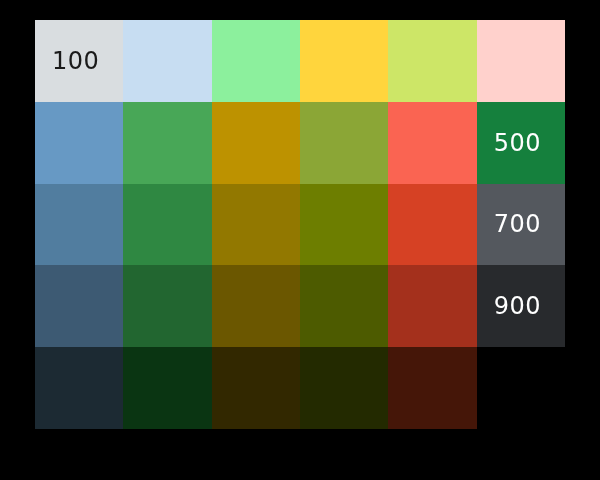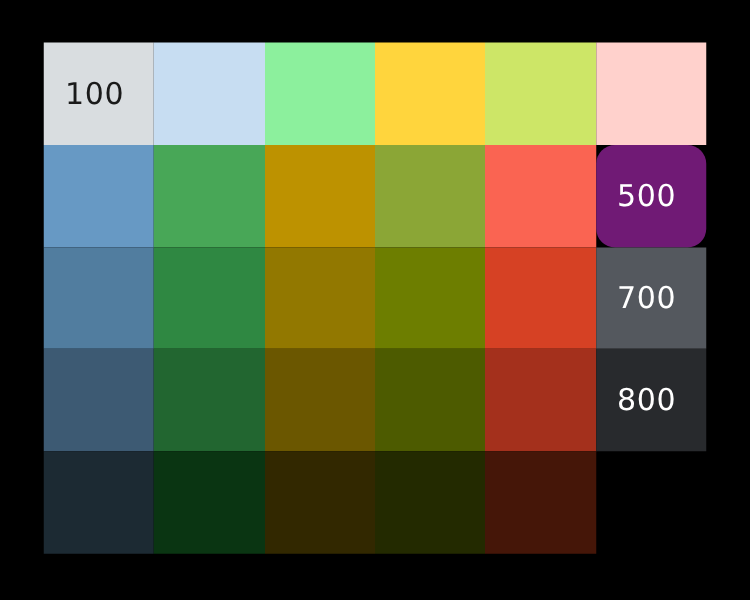--- a/index.html
+++ b/index.html
@@ -16,21 +16,21 @@
   }
   #palette-figure {
     position: relative;
     width: 600px;
     height: 480px;
     background: #000000;
   }
   #palette-grid {
     position: absolute;
     left: 35px;
-    top: 34px;
+    top: 20px;
     width: 530px;
     height: 409px;
     display: grid;
     grid-template-columns: repeat(6, 1fr);
     grid-template-rows: repeat(5, 1fr);
     gap: 0;
   }
   .swatch {
     position: relative;
     display: flex;
@@ -61,38 +61,38 @@
       <div class="swatch" style="background-color: rgb(199, 221, 242);"></div>
       <div class="swatch" style="background-color: rgb(140, 240, 157);"></div>
       <div class="swatch" style="background-color: rgb(255, 213, 61);"></div>
       <div class="swatch" style="background-color: rgb(205, 230, 103);"></div>
       <div class="swatch" style="background-color: rgb(255, 209, 204);"></div>
       <div class="swatch" style="background-color: rgb(103, 153, 196);"></div>
       <div class="swatch" style="background-color: rgb(72, 167, 87);"></div>
       <div class="swatch" style="background-color: rgb(189, 146, 0);"></div>
       <div class="swatch" style="background-color: rgb(139, 166, 54);"></div>
       <div class="swatch" style="background-color: rgb(250, 100, 82);"></div>
-      <div class="swatch" style="background-color: #701a75; border-radius: 15px;">
+      <div class="swatch" style="background-color: #15803d;">
         <span class="swatch-label label-light">500</span>
       </div>
       <div class="swatch" style="background-color: rgb(81, 125, 159);"></div>
       <div class="swatch" style="background-color: rgb(47, 136, 66);"></div>
       <div class="swatch" style="background-color: rgb(146, 120, 0);"></div>
       <div class="swatch" style="background-color: rgb(109, 126, 0);"></div>
       <div class="swatch" style="background-color: rgb(214, 65, 36);"></div>
       <div class="swatch" style="background-color: rgb(84, 88, 94);">
         <span class="swatch-label label-light">700</span>
       </div>
       <div class="swatch" style="background-color: rgb(61, 90, 115);"></div>
       <div class="swatch" style="background-color: rgb(34, 102, 48);"></div>
       <div class="swatch" style="background-color: rgb(107, 87, 0);"></div>
       <div class="swatch" style="background-color: rgb(77, 91, 0);"></div>
       <div class="swatch" style="background-color: rgb(164, 48, 28);"></div>
       <div class="swatch" style="background-color: rgb(40, 42, 45);">
-        <span class="swatch-label label-light">800</span>
+        <span class="swatch-label label-light">900</span>
       </div>
       <div class="swatch" style="background-color: rgb(28, 42, 51);"></div>
       <div class="swatch" style="background-color: rgb(10, 53, 18);"></div>
       <div class="swatch" style="background-color: rgb(50, 40, 0);"></div>
       <div class="swatch" style="background-color: rgb(35, 42, 0);"></div>
       <div class="swatch" style="background-color: rgb(69, 22, 8);"></div>
     </div>
 </div>
 
 </body></html>

